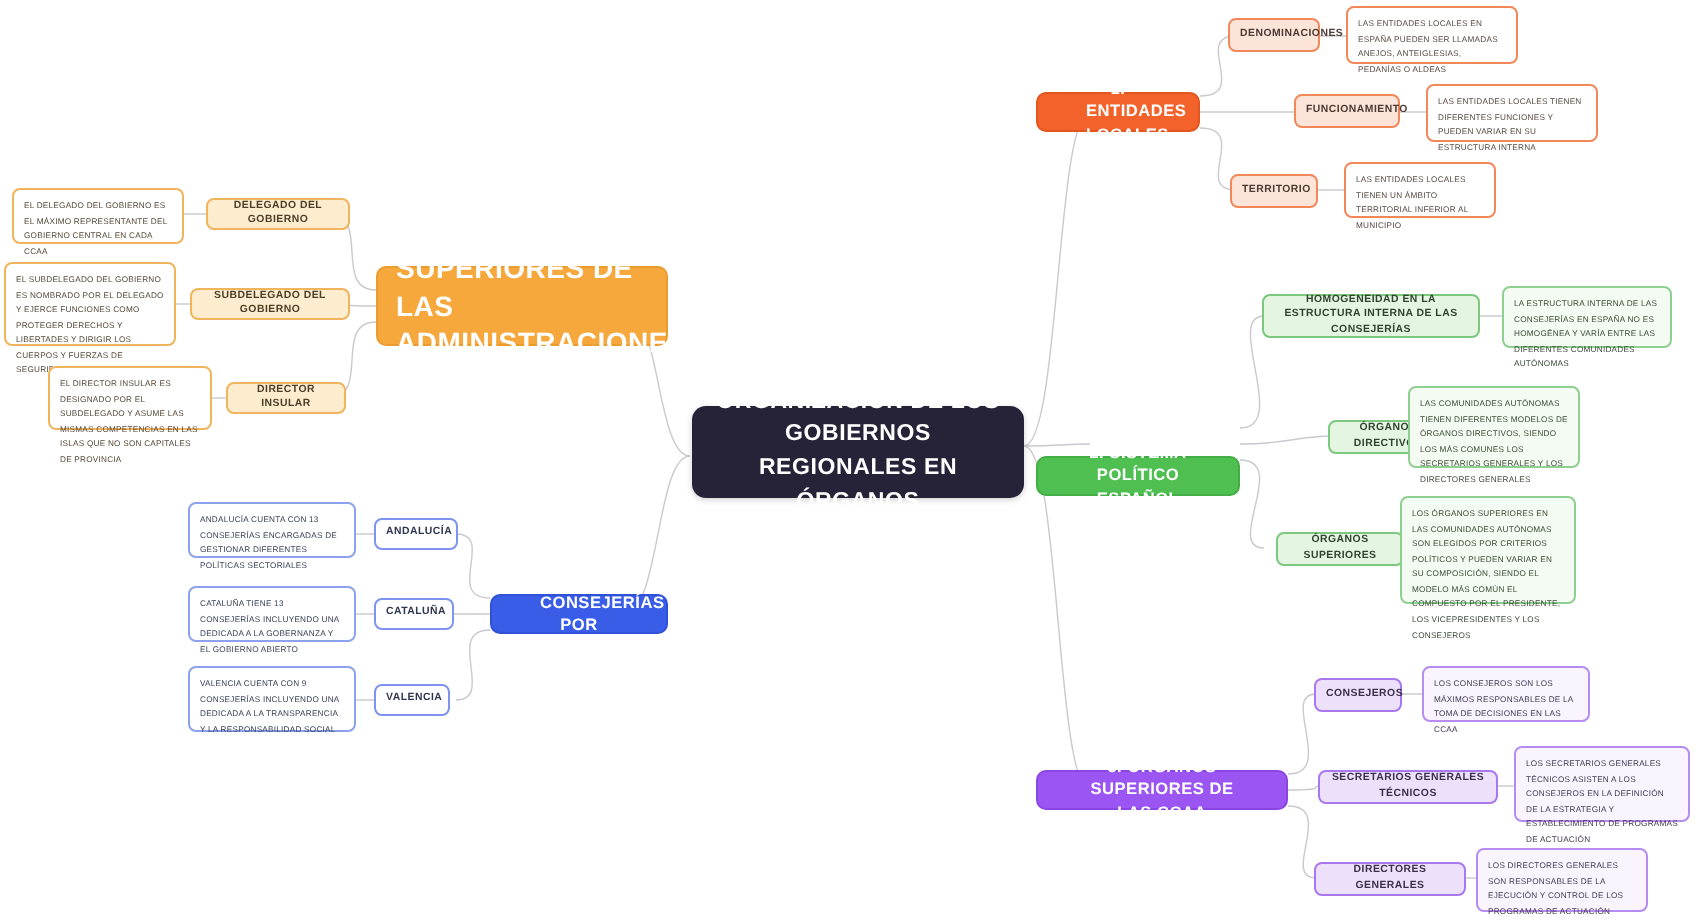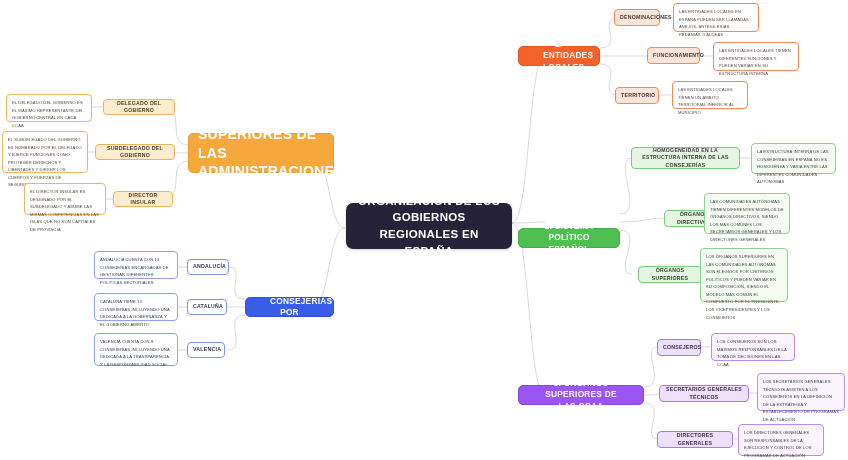--- a/index.html
+++ b/index.html
@@ -109,21 +109,21 @@
       <path d="M188 153 C 166 153, 178 152, 158 152"></path>
       <path d="M188 161 C 166 161, 186 199, 164 199"></path>
 
       <path d="M104 107 L 92 107"></path>
       <path d="M96 152 L 88 152"></path>
       <path d="M114 199 L 106 199"></path>
     </g>
   </svg>
 
   <div class="node central" style="left:346px;top:203px;width:166px;height:46px;">
-    <span class="txt">ORGANIZACIÓN DE LOS GOBIERNOS REGIONALES EN ESPAÑA</span>
+    <span class="txt">ORGANIZACIÓN DE LOS GOBIERNOS REGIONALES EN ÓRGANOS</span>
   </div>
 
   <div class="node branch b-orange" style="left:518px;top:46px;width:82px;height:20px;">
     <span class="txt">1. ENTIDADES LOCALES</span>
   </div>
 
   <div class="node chip c-orange" style="left:614px;top:9px;width:46px;height:17px;">
     <span class="txt">DENOMINACIONES</span>
   </div>
   <div class="node leaf l-orange" style="left:673px;top:3px;width:86px;height:29px;">

